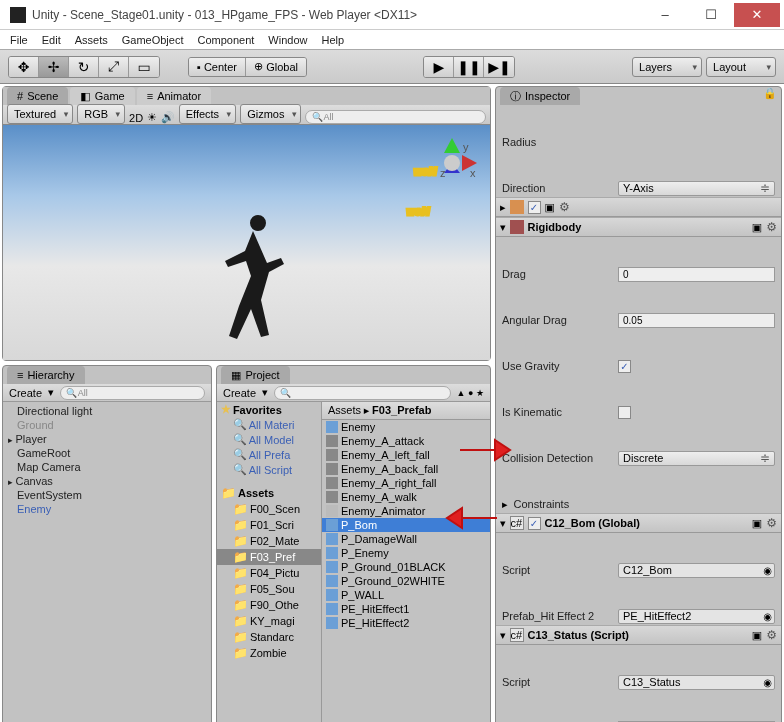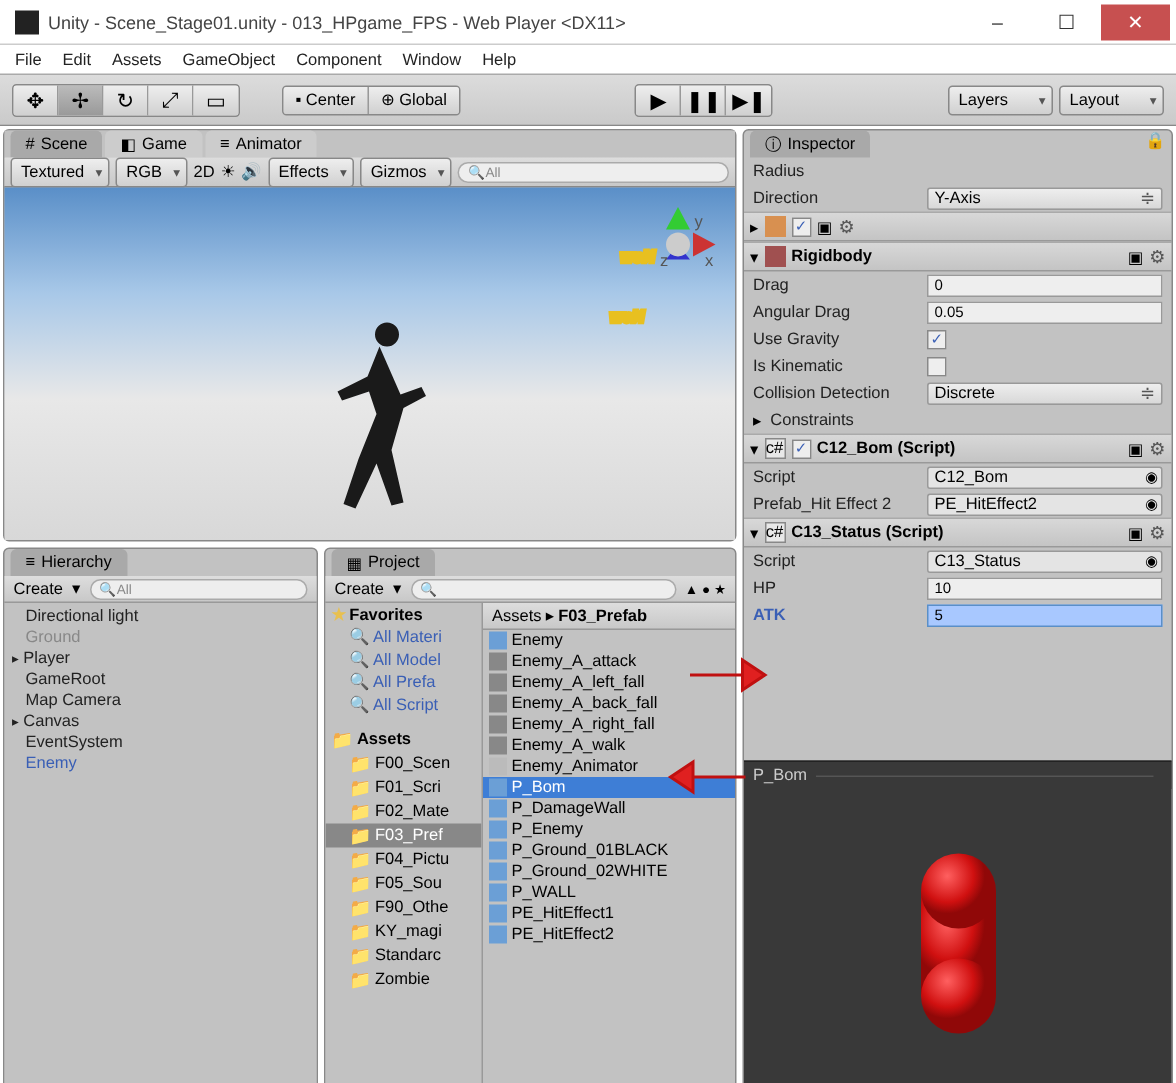--- a/index.html
+++ b/index.html
@@ -22,21 +22,21 @@
 .dropdown::after { content: '▾'; position: absolute; right: 4px; font-size: 9px; color: #555; }
 .pivot-group { display: flex; border: 1px solid #888; border-radius: 3px; height: 20px; overflow: hidden; }
 .pivot-btn { padding: 0 8px; display: flex; align-items: center; gap: 3px; background: linear-gradient(#eee, #d0d0d0); border-right: 1px solid #999; }
 .pivot-btn:last-child { border-right: none; }
 .main-area { display: flex; height: 668px; }
 .left-col { width: 493px; display: flex; flex-direction: column; }
 .scene-area { height: 275px; border: 1px solid #888; margin: 2px; background: #c2c2c2; display: flex; flex-direction: column; border-radius: 4px; }
 .tabs { display: flex; height: 18px; background: #c2c2c2; padding: 0 4px; }
 .tab { padding: 2px 10px; background: #ccc; border-top-left-radius: 4px; border-top-right-radius: 4px; margin-right: 2px; display: flex; align-items: center; gap: 4px; }
 .tab.active { background: #a9a9a9; }
-.scene-toolbar { height: 20px; background: linear-gradient(#ddd, #c8c8c8); display: flex; align-items: center; padding: 0 4px; gap: 4px; border-bottom: 1px solid #888; font-size: 10px; }
+.scene-toolbar { height: 20px; background: linear-gradient(#ddd, #c8c8c8); display: flex; align-items: flex-end; padding: 0 4px; gap: 4px; border-bottom: 1px solid #888; font-size: 10px; }
 .scene-viewport { flex: 1; background: linear-gradient(to bottom, #5a8fc8 0%, #a8c8e8 30%, #e8e8e8 60%, #d8d8d8 100%); position: relative; overflow: hidden; }
 .character { position: absolute; left: 200px; top: 80px; width: 100px; height: 140px; }
 .orient-gizmo { position: absolute; right: 8px; top: 8px; width: 60px; height: 60px; }
 .bottom-panes { flex: 1; display: flex; }
 .hierarchy { width: 210px; border: 1px solid #888; margin: 2px; background: #c2c2c2; border-radius: 4px; display: flex; flex-direction: column; }
 .project { flex: 1; border: 1px solid #888; margin: 2px; background: #c2c2c2; border-radius: 4px; display: flex; flex-direction: column; }
 .panel-header { height: 18px; display: flex; padding: 0 4px; }
 .panel-header .tab { background: #a9a9a9; }
 .panel-toolbar { height: 18px; background: linear-gradient(#ddd, #c8c8c8); display: flex; align-items: center; padding: 0 6px; gap: 6px; border-bottom: 1px solid #999; font-size: 10px; }
 .search-box { flex: 1; height: 14px; border: 1px solid #aaa; border-radius: 8px; background: #eee; padding: 0 6px; display: flex; align-items: center; font-size: 9px; color: #888; }
@@ -54,21 +54,21 @@
 .folder-icon { color: #777; font-size: 12px; }
 .breadcrumb { padding: 2px 6px; background: linear-gradient(#ddd, #c8c8c8); border-bottom: 1px solid #999; font-size: 10px; }
 .asset-list { flex: 1; overflow-y: auto; position: relative; }
 .asset-item { padding: 1px 4px; display: flex; align-items: center; gap: 3px; }
 .asset-item.selected { background: #3e7ed6; color: #fff; }
 .prefab-cube { width: 12px; height: 12px; background: #6b9fd6; display: inline-block; }
 .prefab-bar { width: 12px; height: 12px; background: #888; display: inline-block; }
 .right-col { flex: 1; display: flex; flex-direction: column; margin: 2px; }
 .inspector { border: 1px solid #888; background: #c2c2c2; border-radius: 4px; flex: 1; display: flex; flex-direction: column; }
 .insp-body { flex: 1; overflow-y: auto; }
-.prop-row { display: flex; height: 18px; align-items: center; padding: 0 6px; gap: 6px; }
+.prop-row { display: flex; height: 18px; align-items: center; padding: 0 6px; gap: 6px; margin-top: 28px; }
 .prop-label { width: 110px; color: #222; font-size: 11px; }
 .prop-label.blue { color: #3a5fb5; font-weight: bold; }
 .prop-field { flex: 1; height: 15px; border: 1px solid #999; background: #eee; padding: 0 4px; display: flex; align-items: center; font-size: 10px; }
 .prop-field.selected { background: #a8c8ff; border-color: #5a8fc8; }
 .prop-dropdown { flex: 1; height: 15px; border: 1px solid #999; background: linear-gradient(#eee, #d8d8d8); padding: 0 4px; display: flex; align-items: center; font-size: 10px; position: relative; border-radius: 2px; }
 .prop-dropdown::after { content: '≑'; position: absolute; right: 4px; font-size: 12px; color: #555; }
 .obj-field { flex: 1; height: 15px; border: 1px solid #999; background: #e4e4e4; padding: 0 4px; display: flex; align-items: center; font-size: 10px; position: relative; border-radius: 2px; }
 .obj-field::after { content: '◉'; position: absolute; right: 2px; font-size: 10px; }
 .checkbox { width: 13px; height: 13px; border: 1px solid #888; background: #eee; display: flex; align-items: center; justify-content: center; font-size: 10px; color: #3a5fb5; }
 .component-header { height: 20px; background: linear-gradient(#d8d8d8, #c4c4c4); display: flex; align-items: center; padding: 0 4px; gap: 4px; border-top: 1px solid #aaa; border-bottom: 1px solid #999; }
@@ -430,21 +430,21 @@
             </div>
           </div>
         <div class="prop-row">
             <span>▸</span>
             <span class="prop-label" style="width:auto">Constraints</span>
           </div>
         <div class="component-header">
             <span>▾</span>
             <span class="comp-icon" style="background:#e8e8e8;border:1px solid #888">c#</span>
             <div class="checkbox">✓</div>
-            <span class="comp-title">C12_Bom (Script)</span>
+            <span class="comp-title">C12_Bom (Global)</span>
             <span>▣</span>
             <span class="comp-gear">⚙</span>
           </div>
         <div class="prop-row">
             <span class="prop-label">Script</span>
             <div class="obj-field">
               <span>C12_Bom</span>
             </div>
           </div>
         <div class="prop-row">

